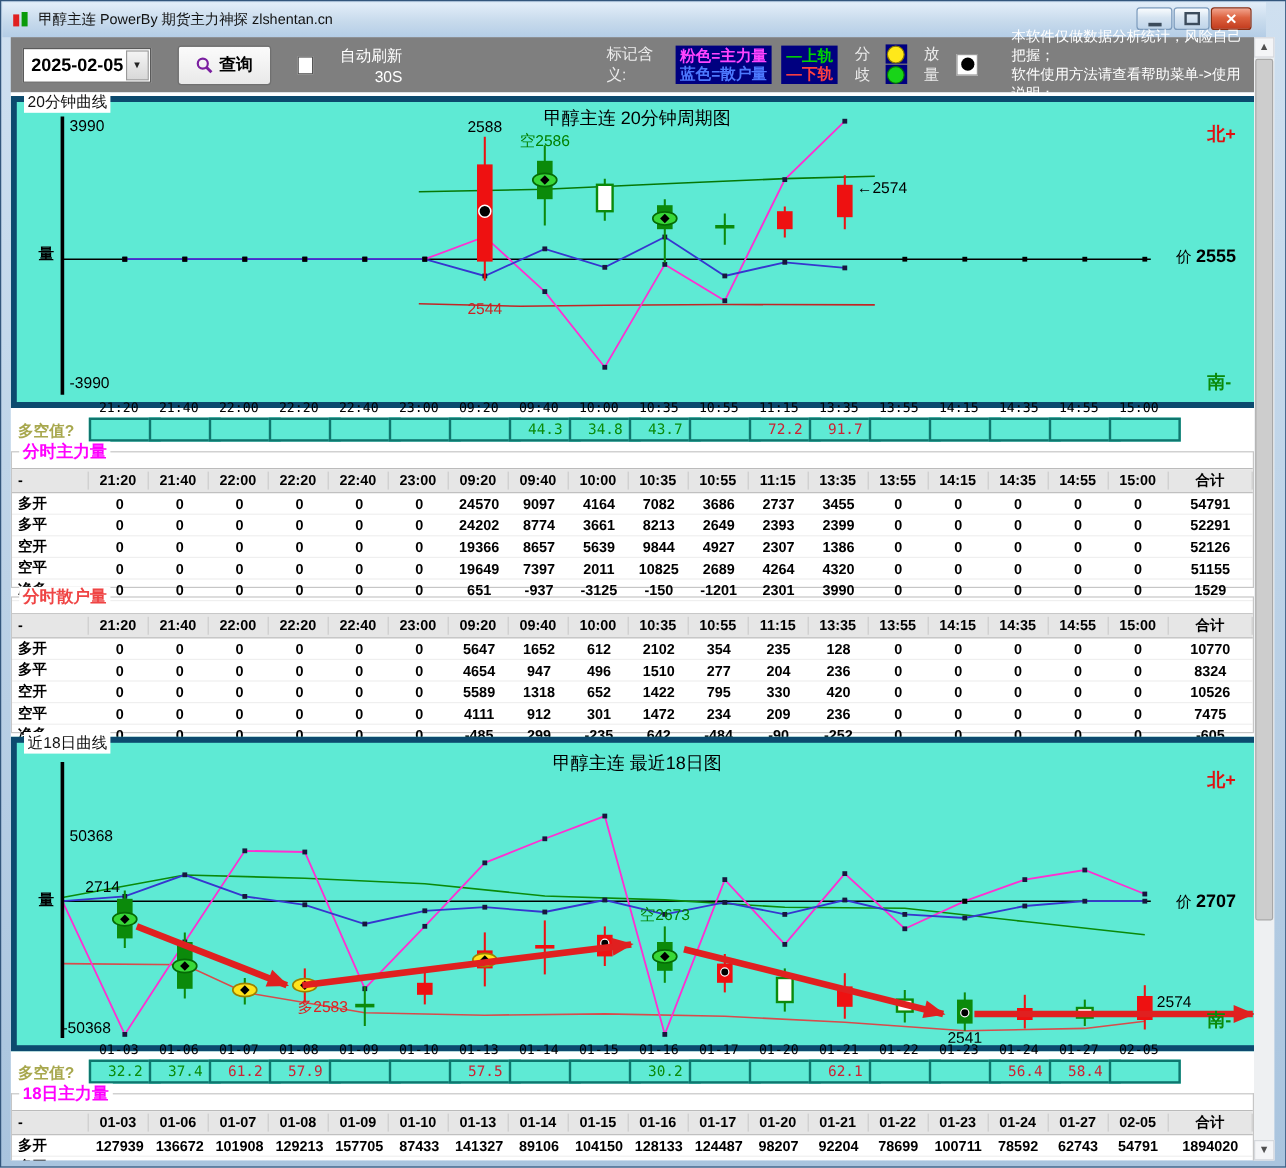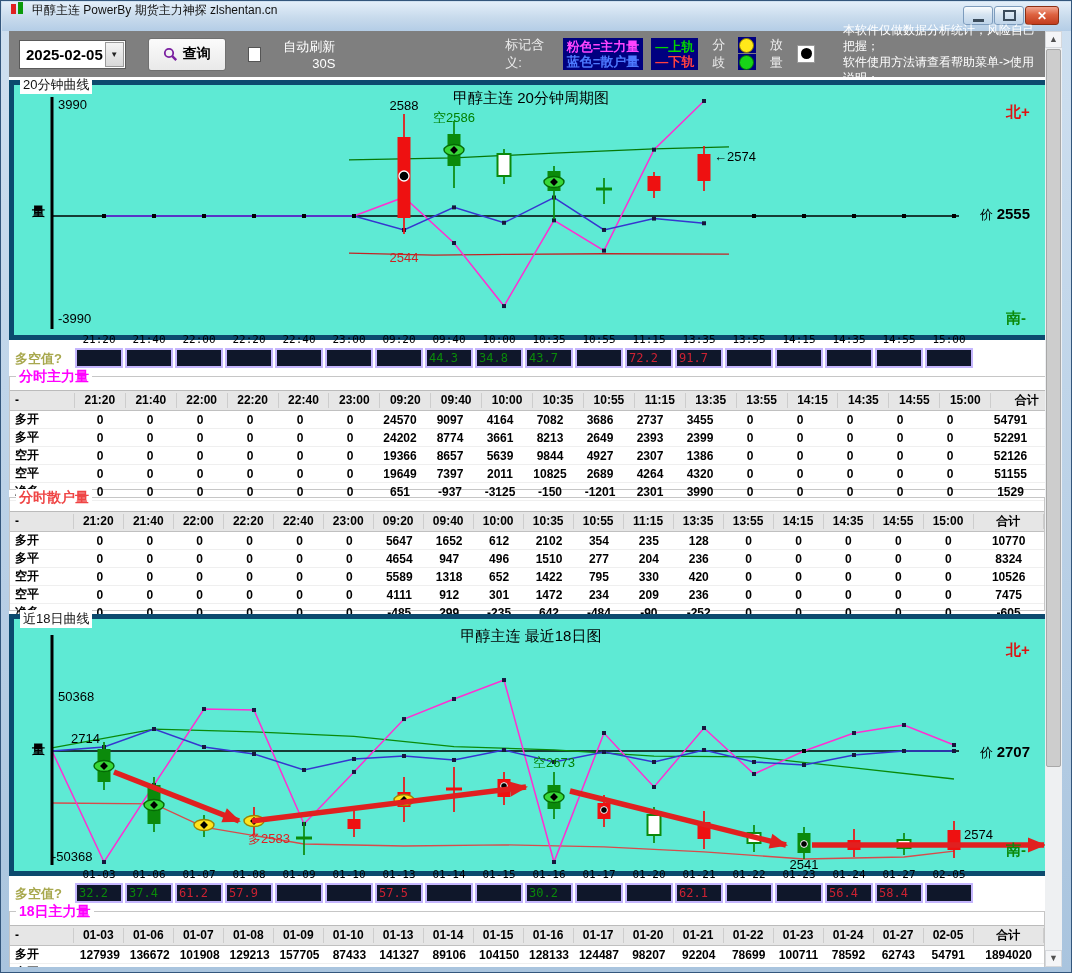--- a/index.html
+++ b/index.html
@@ -1,19 +1,19 @@
 <!DOCTYPE html>
 <html><head>
 <meta charset="utf-8">
 <style>
   html,body{margin:0;padding:0;}
   body{width:1072px;height:973px;position:relative;font-family:"Liberation Sans",sans-serif;background:#9db9d6;overflow:hidden;}
   #frame{position:absolute;inset:0;border:1px solid #33567c;background:linear-gradient(#cfe0f0,#a9c4de);}
   
-  #titlebar{position:absolute;left:1px;top:1px;right:0;height:29px;background:linear-gradient(#e3eef9,#c7daec 55%,#b4cde6);display:flex;}
+  #titlebar{position:absolute;left:1px;top:1px;right:16px;height:29px;background:linear-gradient(#e3eef9,#c7daec 55%,#b4cde6);display:flex;align-items:center;}
   #appicon{width:16px;height:14px;margin:0 6px 0 8px;position:relative;}
   #appicon .b1{position:absolute;left:1px;top:2px;width:5px;height:10px;background:#e02020;}
   #appicon .b2{position:absolute;left:8px;top:0;width:5px;height:12px;background:#0a9a0a;}
   #wintitle{font-size:12px;color:#111;}
   #winbtns{position:absolute;right:12px;top:4px;display:flex;}
   .winbtn{width:30px;height:19px;border:1px solid #7d9cbd;border-radius:3px;background:linear-gradient(#fafcfe,#d6e4f1 45%,#bfd4e9);display:flex;align-items:center;justify-content:center;margin-left:1px;box-sizing:border-box;}
   .winbtn.close{width:34px;background:linear-gradient(#f2a58f,#dd6240 45%,#c23c1e);border-color:#8c2e12;color:#fff;font-weight:bold;font-size:12px;}
   .glyph-min{width:11px;height:3px;background:#3c4c5c;margin-top:9px;}
   .glyph-max{width:9px;height:7px;border:2px solid #3c4c5c;background:transparent;}
   
@@ -52,21 +52,21 @@
   .axlab{position:absolute;font-size:13px;color:#000;}
   .north{position:absolute;color:#e01010;font-weight:bold;font-size:15px;}
   .south{position:absolute;color:#0a8a0a;font-weight:bold;font-size:15px;}
   .priceblk{position:absolute;font-size:13px;color:#000;white-space:nowrap;}
   .priceblk b{font-size:15px;}
   
   .dkrow{position:absolute;display:flex;}
   .dklabel{width:65px;box-sizing:border-box;padding:17px 0 0 6px;font-size:13px;font-weight:bold;color:#a8a84e;}
   .dkcell{width:50px;text-align:center;}
   .dktime{font-size:11px;font-family:"DejaVu Sans Mono",monospace;color:#000;height:15px;}
-  .dkbox{width:42px;height:16px;margin:0 auto;border:2px solid #c4b5fd;background:#0f172a;font-family:"DejaVu Sans Mono",monospace;font-size:12px;line-height:16px;text-align:left;padding-left:2px;box-sizing:content-box;}
+  .dkbox{width:42px;height:16px;margin:0 auto;border:2px solid #0f766e;background:#5eead4;font-family:"DejaVu Sans Mono",monospace;font-size:12px;line-height:16px;text-align:left;padding-left:14px;box-sizing:content-box;}
   .dkbox.g{color:#0a8a0a;}
   .dkbox.r{color:#cc2233;}
   
   .sect{position:absolute;border:1px solid #c6c6c6;}
   .sect-label{position:absolute;top:-9px;left:6px;background:#fff;padding:0 3px;font-size:14px;font-weight:bold;}
   .tbl{position:absolute;left:0;top:13px;right:0;border-top:1px solid #bbb;}
   .trow{display:flex;align-items:center;height:17px;border-bottom:1px solid #efefef;}
   .trow.thead{height:19px;background:#e6e6e6;border-bottom:1px solid #c0c0c0;}
   .trow.thead>div{border-right:1px solid #cdcdcd;height:15px;line-height:15px;}
   .c0{width:65px;box-sizing:border-box;padding-left:5px;font-size:12px;font-weight:bold;color:#000;text-align:left;}
@@ -299,21 +299,21 @@
         <div class="dkcell">
           <div class="dktime">14:55</div>
           <div class="dkbox g">&nbsp;</div>
         </div>
         <div class="dkcell">
           <div class="dktime">15:00</div>
           <div class="dkbox g">&nbsp;</div>
         </div>
       </div>
 
-    <div class="sect" style="left:0;top:299px;width:1034px;height:112px;padding-left:19px;">
+    <div class="sect" style="left:0;top:299px;width:1034px;height:112px;">
       <span class="sect-label" style="color:#ff00ff;">分时主力量</span>
       <div class="tbl" id="tbl-main">
           <div class="trow thead">
             <div class="c0">-</div>
             <div class="cd">21:20</div>
             <div class="cd">21:40</div>
             <div class="cd">22:00</div>
             <div class="cd">22:20</div>
             <div class="cd">22:40</div>
             <div class="cd">23:00</div>

